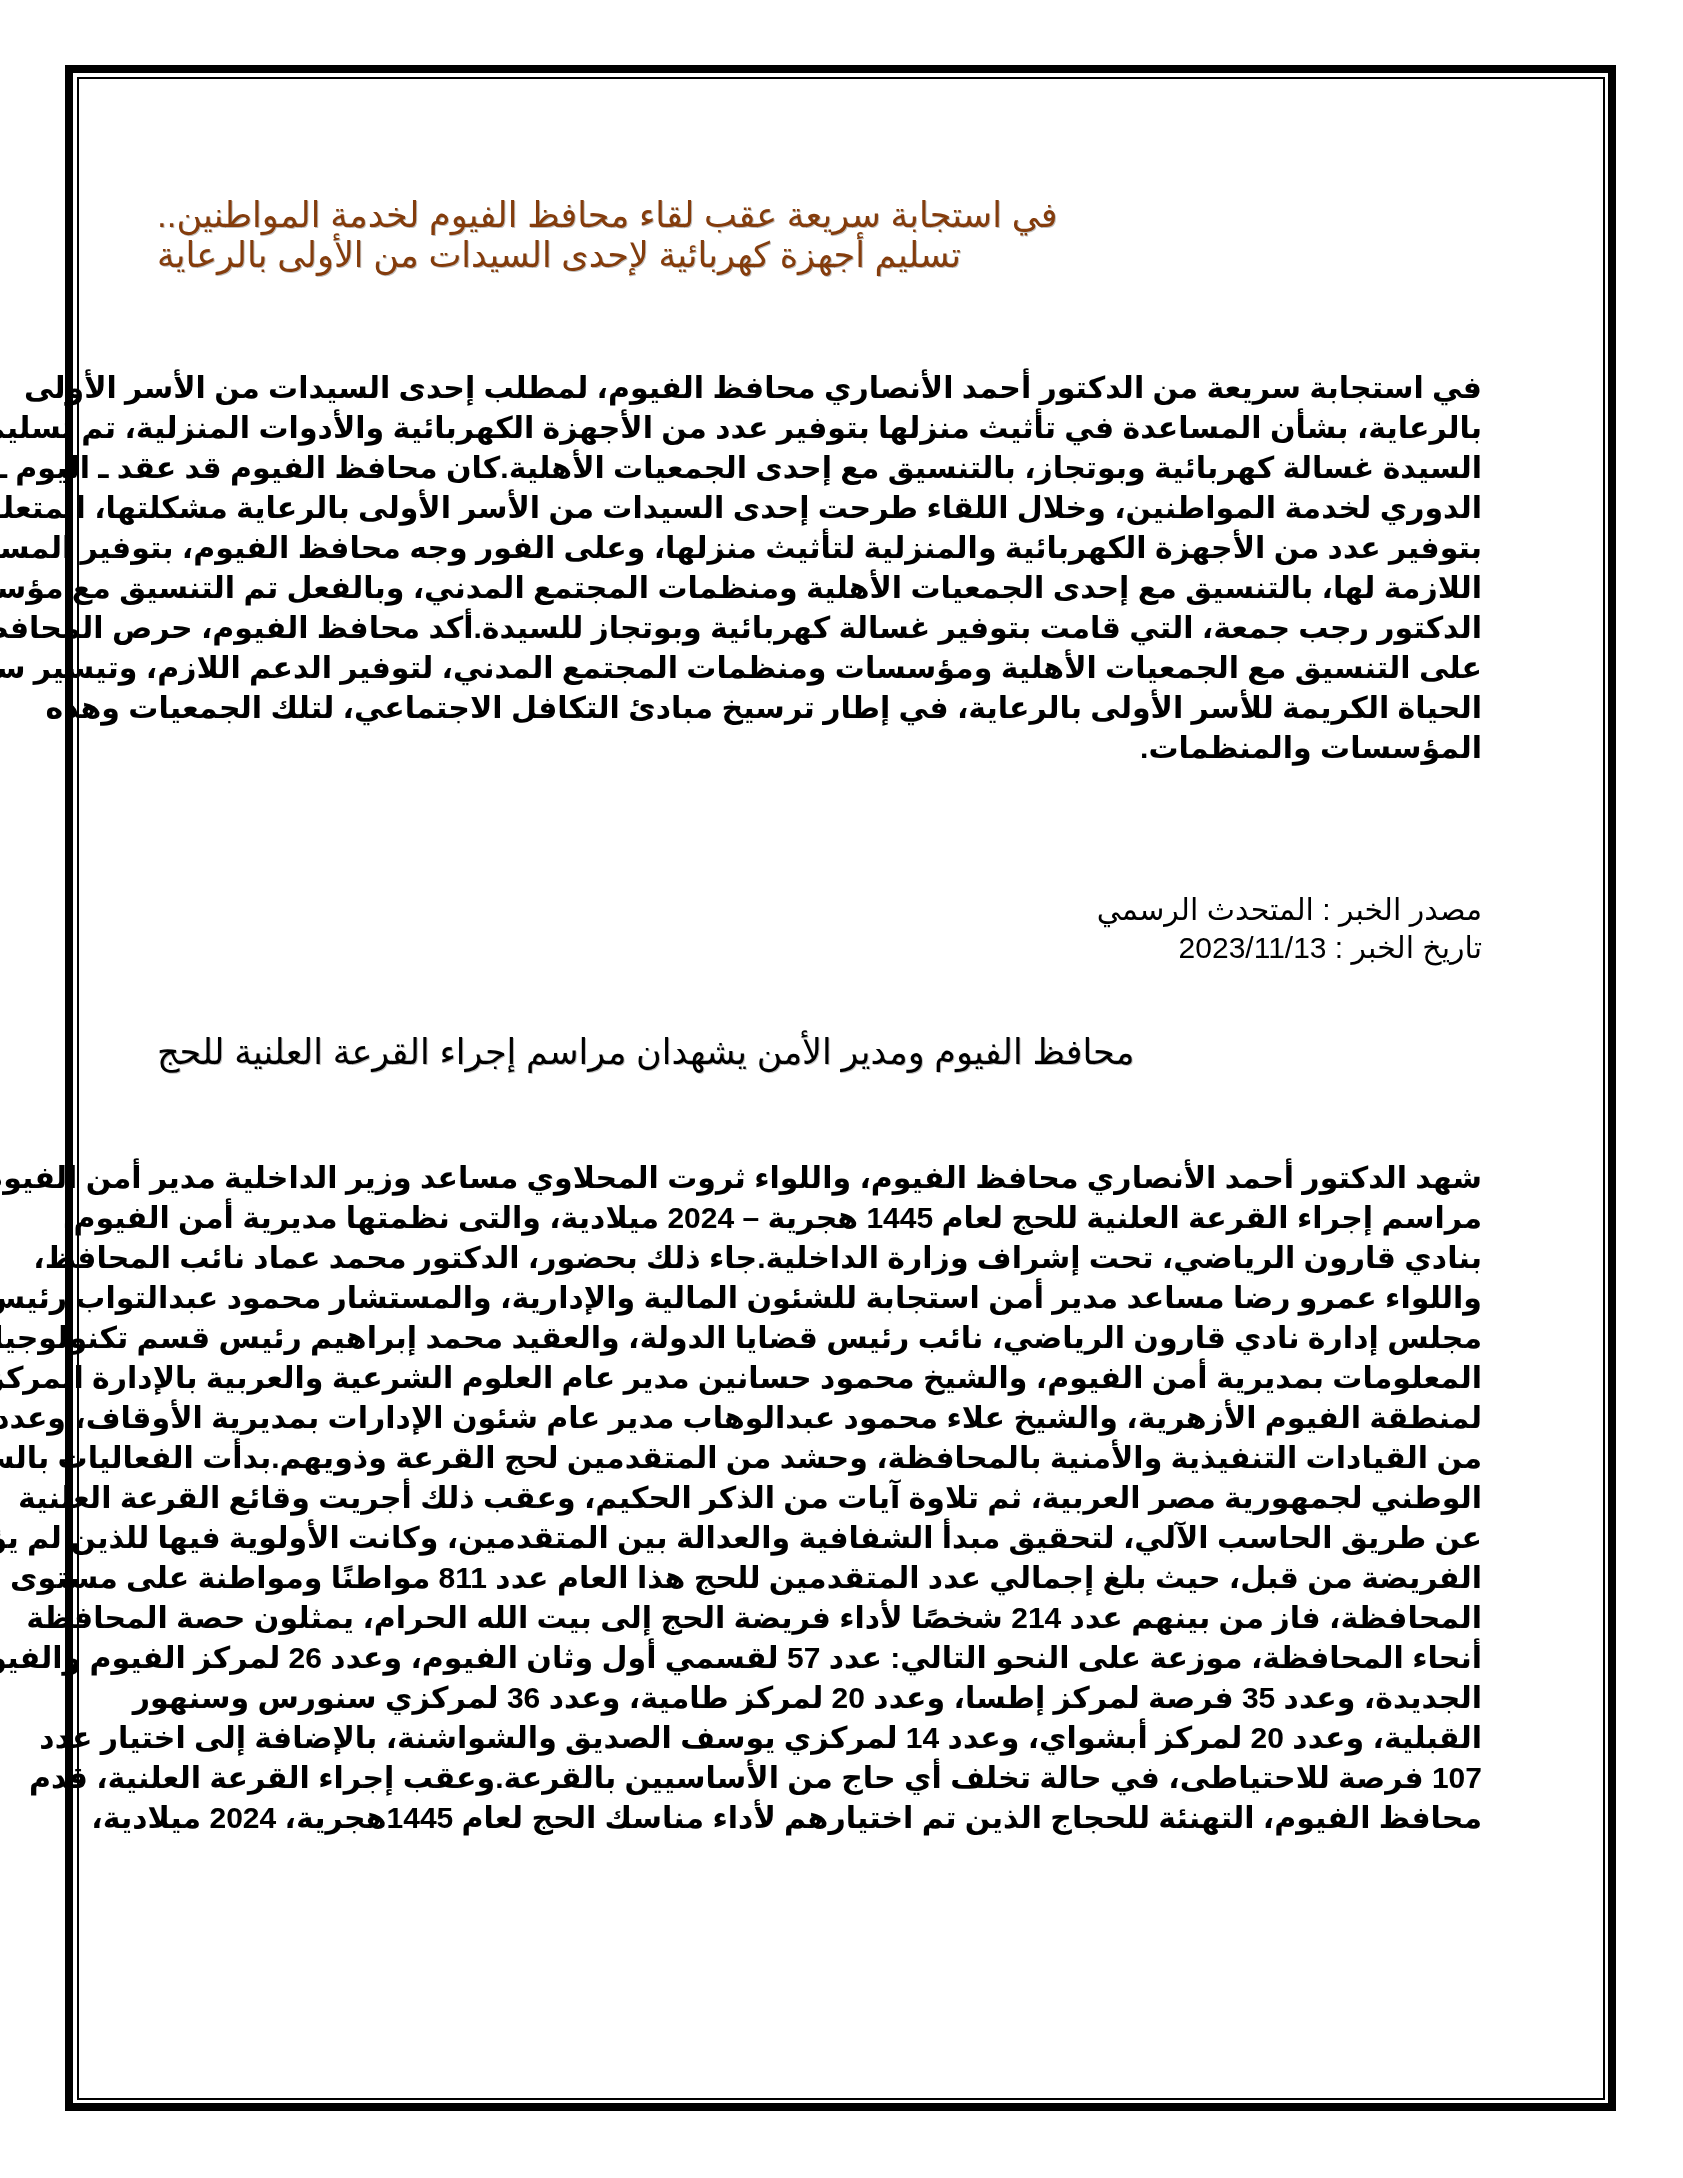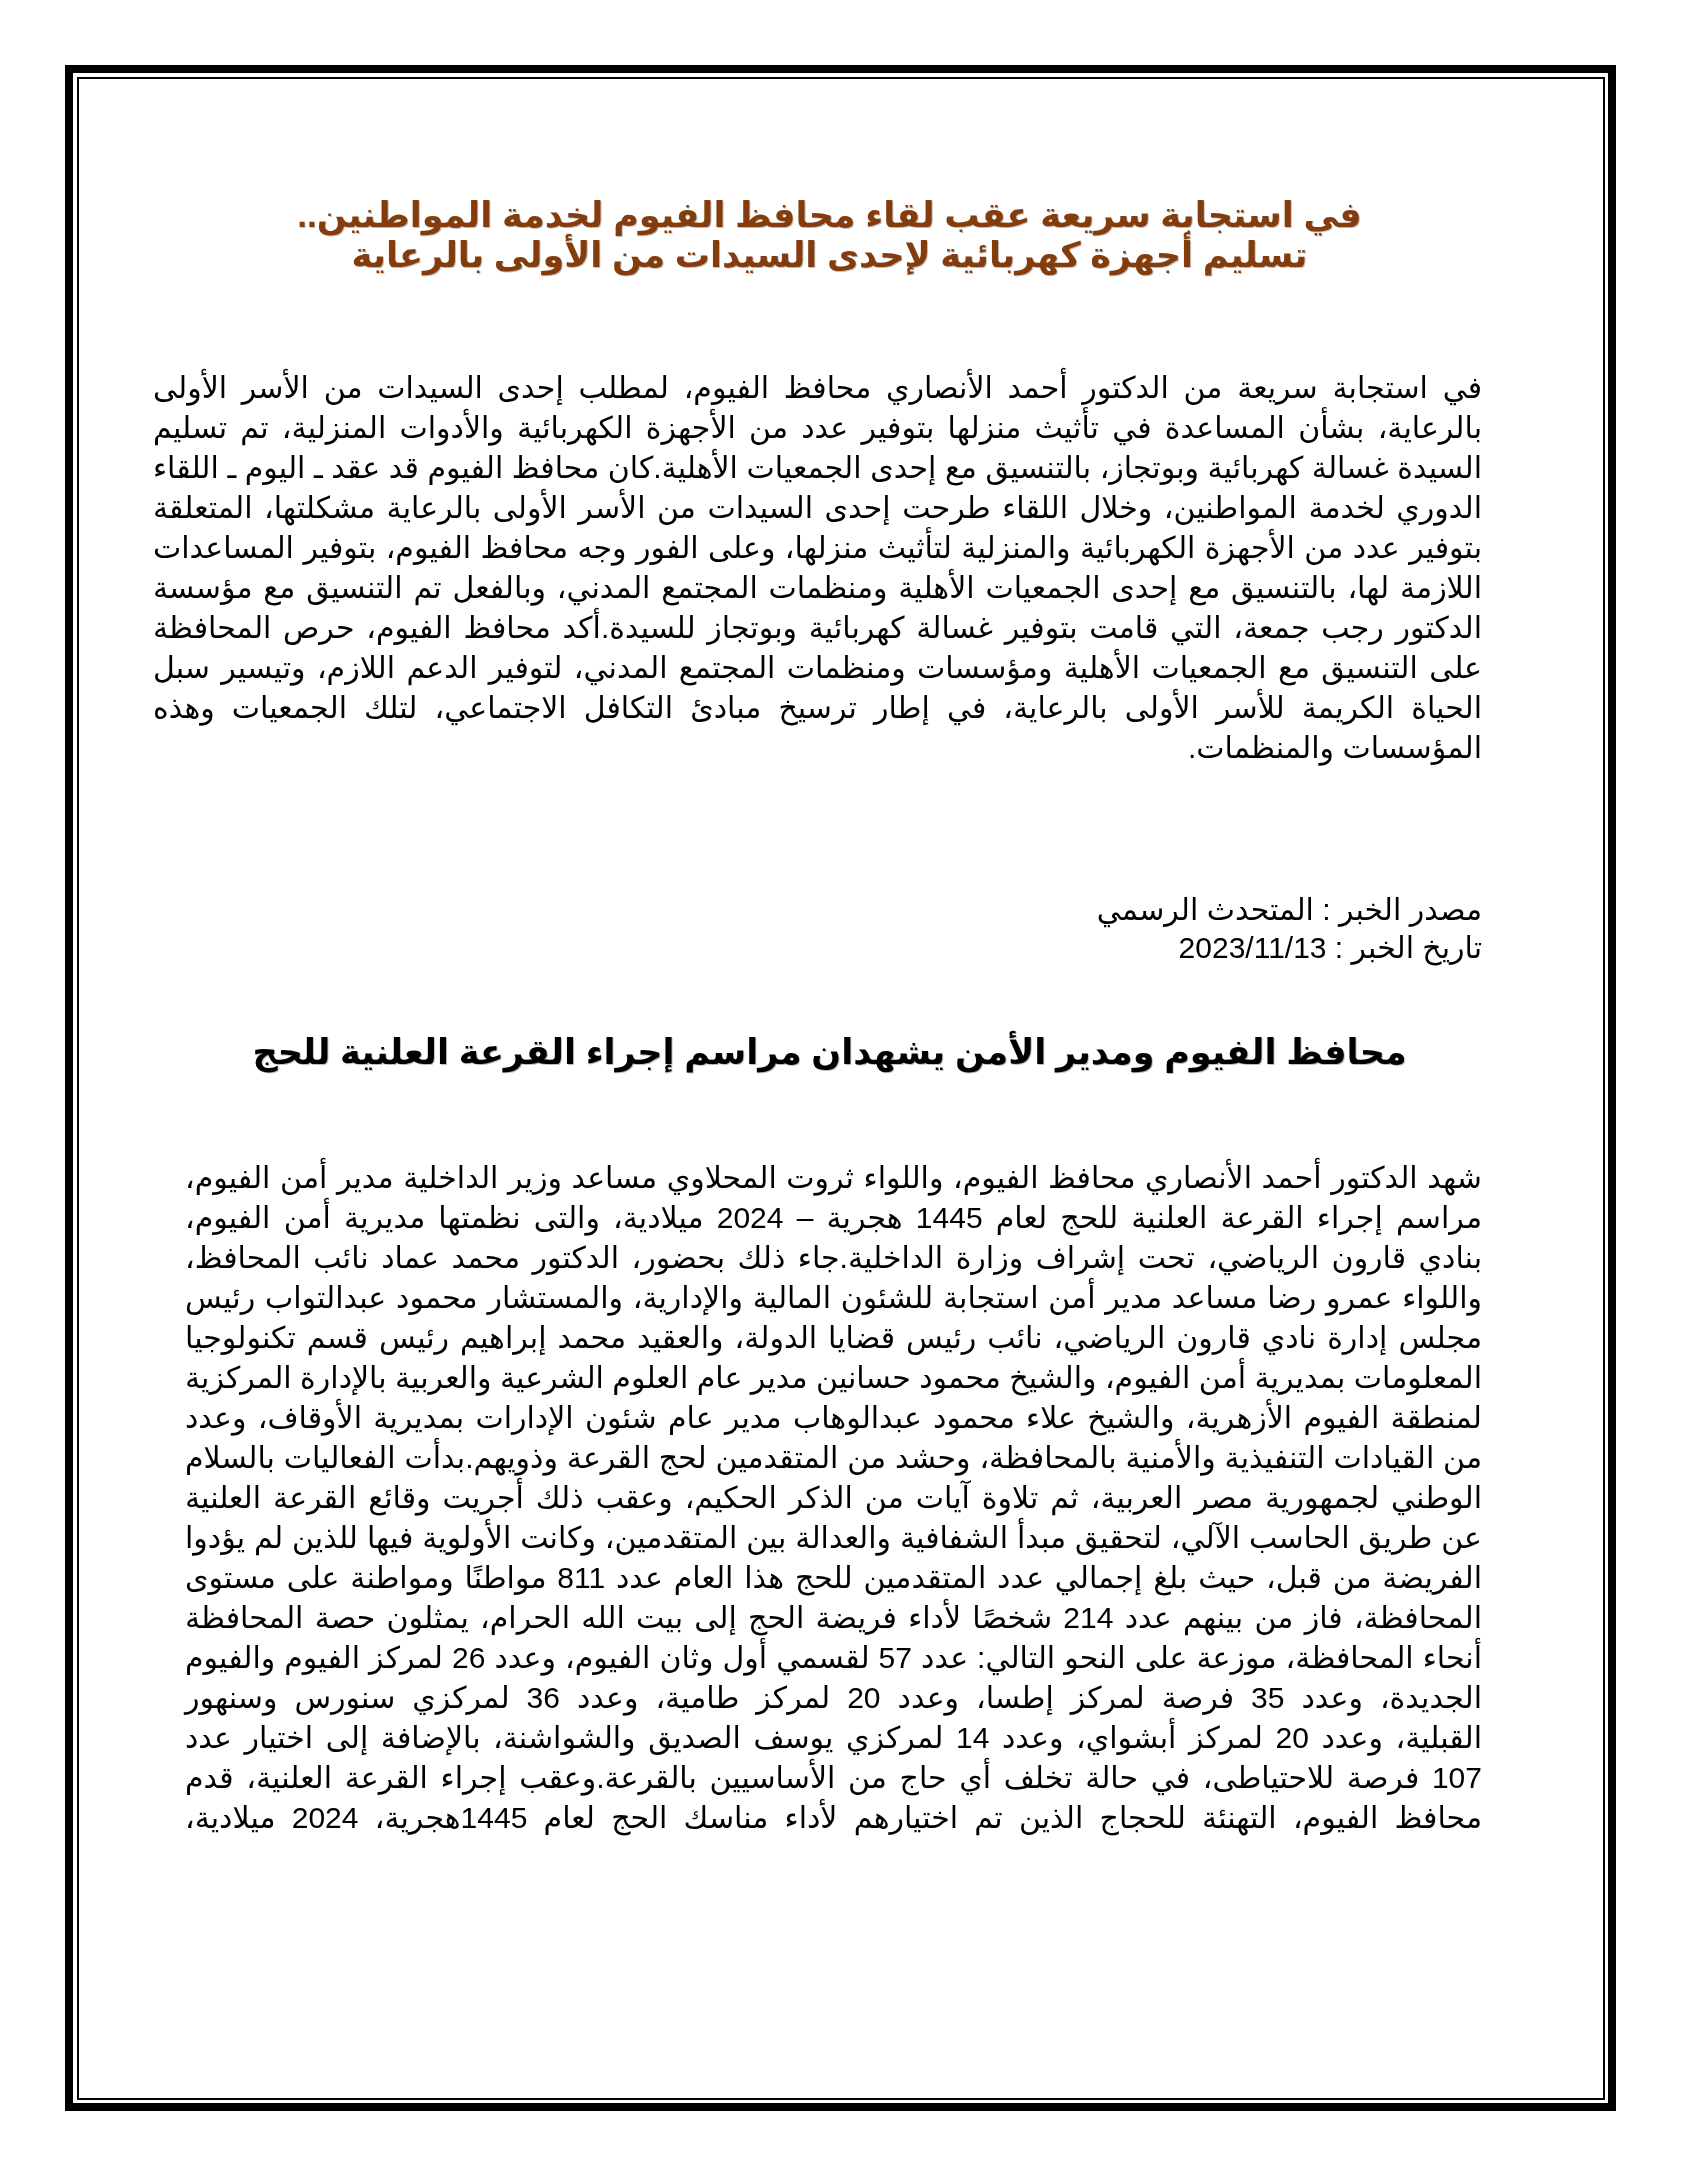--- a/index.html
+++ b/index.html
@@ -35,37 +35,38 @@
     }
     .content {
       position: absolute;
       left: 153px;
       width: 1329px;
       top: 0;
       direction: rtl;
     }
     .title {
       position: absolute;
-      left: 12px;
+      left: 4px;
       width: 1329px;
-      text-align: center;
+      text-align: left;
       color: #843c0c;
-      font-weight: bold;
+      font-weight: normal;
       font-size: 35px;
       line-height: 40px;
       margin: 0;
       text-shadow: 1px 1px 0 rgba(0,0,0,0.25);
     }
     .title .tline { display: block; white-space: nowrap; }
     .para {
       position: absolute;
       left: 0;
       width: 1329px;
       margin: 0;
       font-size: 30px;
+      font-weight: bold;
     }
     .para .pline {
       display: block;
       height: 40px;
       line-height: 40px;
       text-align: justify;
       text-align-last: justify;
       white-space: nowrap;
       overflow: visible;
     }

